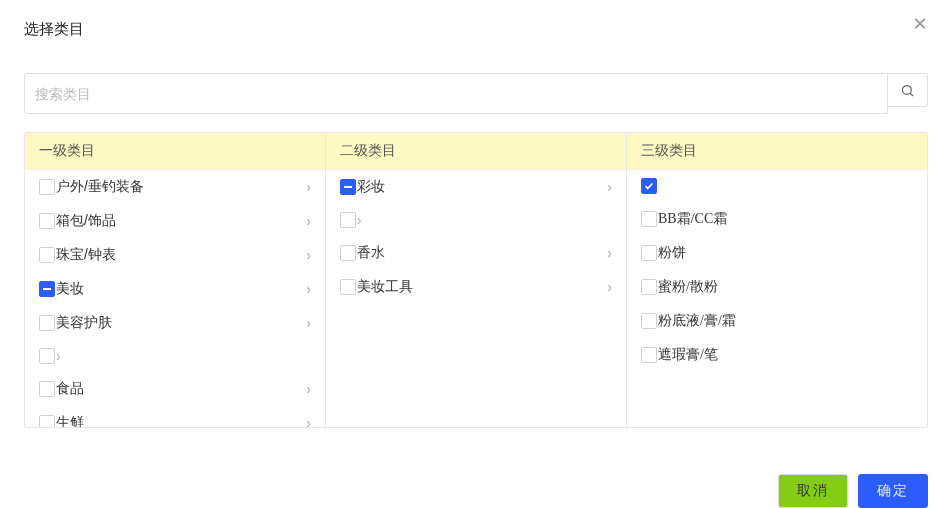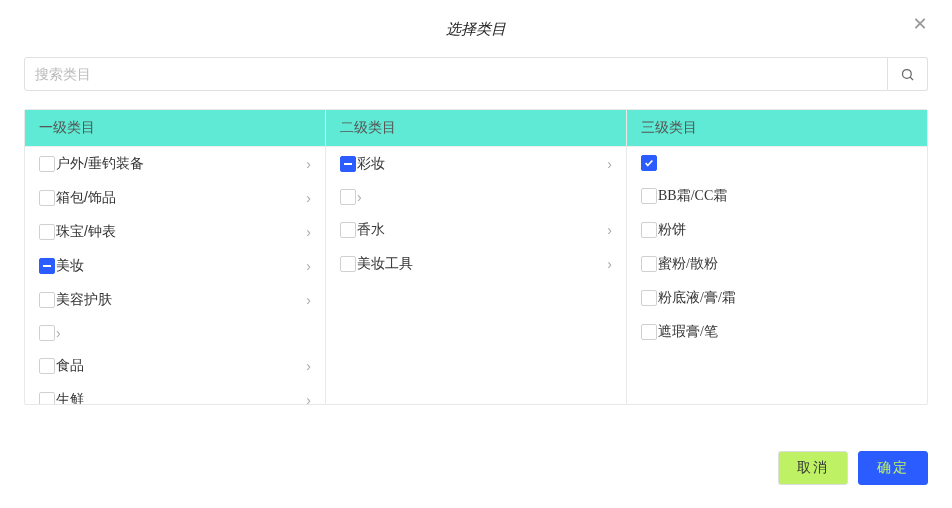--- a/index.html
+++ b/index.html
@@ -1,44 +1,44 @@
 <!DOCTYPE html>
 <html><head>
   <meta charset="utf-8">
   <style>
     * { margin: 0; padding: 0; box-sizing: border-box; }
     body { font-family: -apple-system, BlinkMacSystemFont, "PingFang SC", "Microsoft YaHei", sans-serif; font-size: 14px; color: #333; background: #fff; }
     .modal { width: 952px; padding: 20px 24px; position: relative; }
-    .modal-header { display: flex; justify-content: center; align-items: center; margin-bottom: 18px; font-style: italic; }
+    .modal-header { display: flex; justify-content: flex-start; align-items: center; margin-bottom: 34px; }
     .modal-title { font-size: 15px; font-weight: 500; color: #222; }
     .close-btn { position: absolute; top: 14px; right: 22px; width: 20px; height: 20px; cursor: pointer; color: #999; font-size: 18px; display: flex; align-items: center; justify-content: center; }
     .search-row { display: flex; gap: 0; margin-bottom: 18px; }
-    .search-input { flex: 1; height: 34px; border: 1px solid #e0e0e0; border-radius: 3px 0 0 3px; padding: 0 10px; font-size: 14px; outline: none; color: #333; }
+    .search-input { flex: 1; height: 41px; border: 1px solid #e0e0e0; border-radius: 3px 0 0 3px; padding: 0 10px; font-size: 14px; outline: none; color: #333; }
     .search-input::placeholder { color: #bbb; }
     .search-btn { width: 40px; height: 34px; border: 1px solid #e0e0e0; border-left: none; background: #fff; border-radius: 0 3px 3px 0; cursor: pointer; display: flex; align-items: center; justify-content: center; color: #666; }
     .panels { display: flex; border: 1px solid #e8e8e8; border-radius: 2px; height: 296px; }
     .panel { flex: 1; display: flex; flex-direction: column; border-right: 1px solid #e8e8e8; overflow: hidden; }
     .panel:last-child { border-right: none; font-family: Liberation Serif, serif; }
-    .panel-header { background: #5eead4; padding: 9px 14px; font-size: 14px; color: #555; border-bottom: 1px solid #eee; }
+    .panel-header { background: #fef9c3; padding: 9px 14px; font-size: 14px; color: #555; border-bottom: 1px solid #eee; }
     .panel-body { flex: 1; overflow-y: scroll; }
     .panel-body::-webkit-scrollbar { width: 14px; }
     .panel-body::-webkit-scrollbar-track { background: #f7f7f7; }
     .panel-body::-webkit-scrollbar-thumb { background: #ccc; border: 3px solid #f7f7f7; border-radius: 8px; }
     .panel-item { display: flex; align-items: center; padding: 8px 14px; cursor: pointer; gap: 1px; }
     .cbx { width: 16px; height: 16px; border: 1px solid #d0d0d0; border-radius: 2px; flex-shrink: 0; display: flex; align-items: center; justify-content: center; background: #fff; }
     .cbx.checked { background: #2a5cff; border-color: #2a5cff; }
     .cbx.indeterminate { background: #2a5cff; border-color: #2a5cff; }
     .cbx.checked svg { display: block; }
     .cbx svg { display: none; width: 10px; height: 10px; }
     .cbx.indeterminate .minus { display: block; width: 8px; height: 2px; background: #fff; }
     .item-label { flex: 1; color: #333; font-size: 14px; }
     .chevron { color: #aaa; font-size: 14px; flex-shrink: 0; }
     .footer { display: flex; justify-content: flex-end; gap: 10px; margin-top: 46px; }
-    .btn { height: 34px; padding: 0 18px; border-radius: 3px; font-size: 14px; cursor: pointer; border: 1px solid #ddd; background: #bef264; color: #333; letter-spacing: 2px; }
-    .btn.primary { background: #2a5cff; border-color: #2a5cff; color: #bef264; }
+    .btn { height: 34px; padding: 0 18px; border-radius: 3px; font-size: 14px; cursor: pointer; border: 1px solid #ddd; background: #84cc16; color: #333; letter-spacing: 2px; }
+    .btn.primary { background: #2a5cff; border-color: #2a5cff; color: #e5e5e5; }
   </style>
 </head>
 <body>
 
 <div class="modal">
   <div class="modal-header">
     <div class="modal-title">选择类目</div>
   </div>
   <div class="close-btn">
     <span>✕</span>

